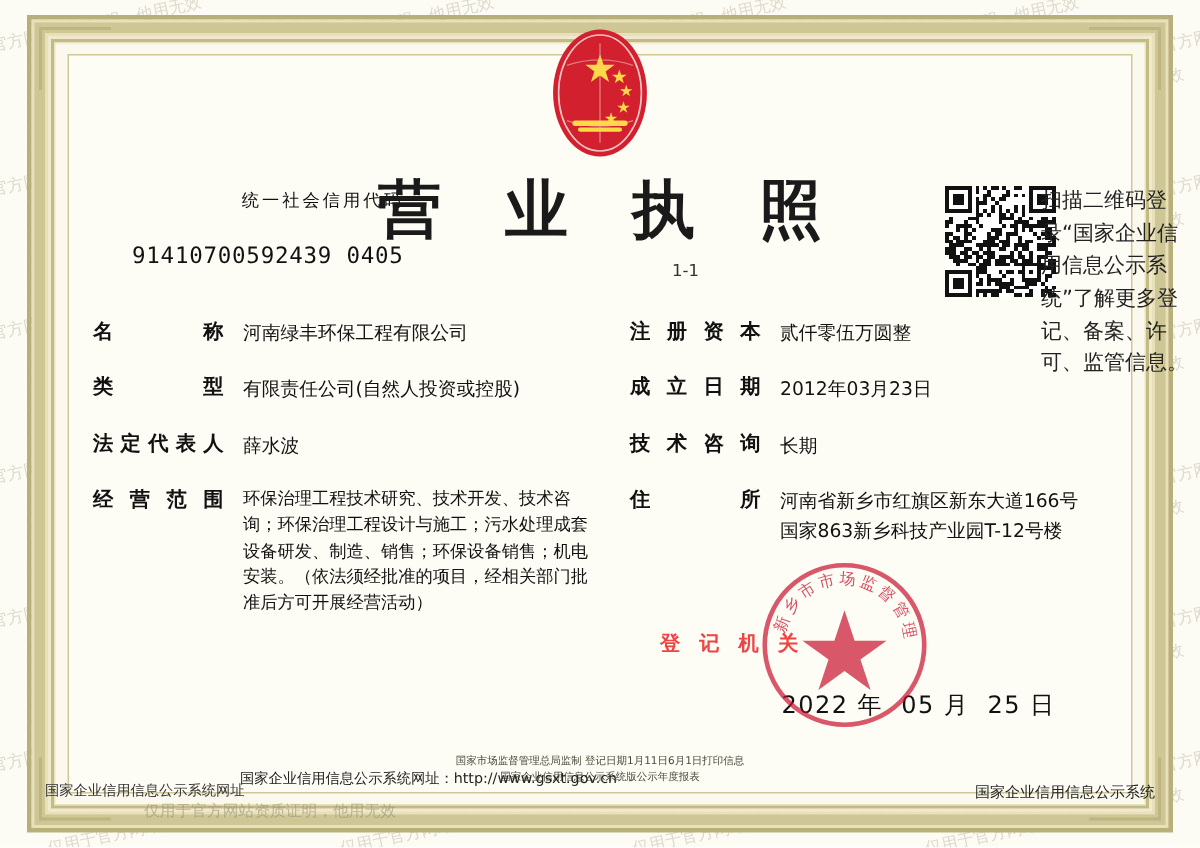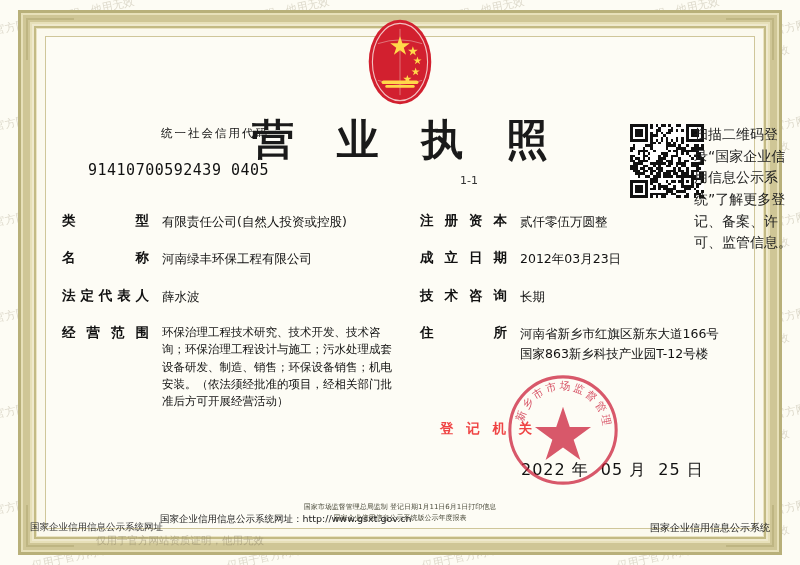--- a/index.html
+++ b/index.html
@@ -127,21 +127,21 @@
     margin-top: 12px;
     font-size: 15px;
     letter-spacing: 6px;
     color: #1a1a1a;
     text-indent: 6px;
     font-family: "DejaVu Serif", "Liberation Serif", serif;
   }
   .subtitle-no {
     position: absolute;
     left: 50%;
-    margin-left: 60px;
+    margin-left: 48px;
     top: 62px;
     font-size: 11px;
     color: #333;
   }
 
   
   .code-block {
     position: absolute;
     left: 88px;
     top: 126px;
@@ -765,27 +765,27 @@
     </svg>
   </div>
   <div class="qr-note">
     <div class="qr-note-inner">扫描二维码登录“国家企业信用信息公示系统”了解更多登记、备案、许可、监管信息。</div>
   </div>
 
   <div class="fields">
     <div class="col-left">
 
       <div class="row">
+        <div class="lbl">名　　称</div>
+        <div class="val">河南绿丰环保工程有限公司</div>
+      </div>
+
+      <div class="row">
         <div class="lbl">类　　型</div>
         <div class="val">有限责任公司(自然人投资或控股)</div>
-      </div>
-
-      <div class="row">
-        <div class="lbl">名　　称</div>
-        <div class="val">河南绿丰环保工程有限公司</div>
       </div>
 
       <div class="row">
         <div class="lbl">法定代表人</div>
         <div class="val">薛水波</div>
       </div>
 
       <div class="row">
         <div class="lbl">经营范围</div>
         <div class="val small">环保治理工程技术研究、技术开发、技术咨询；环保治理工程设计与施工；污水处理成套设备研发、制造、销售；环保设备销售；机电安装。（依法须经批准的项目，经相关部门批准后方可开展经营活动）</div>

